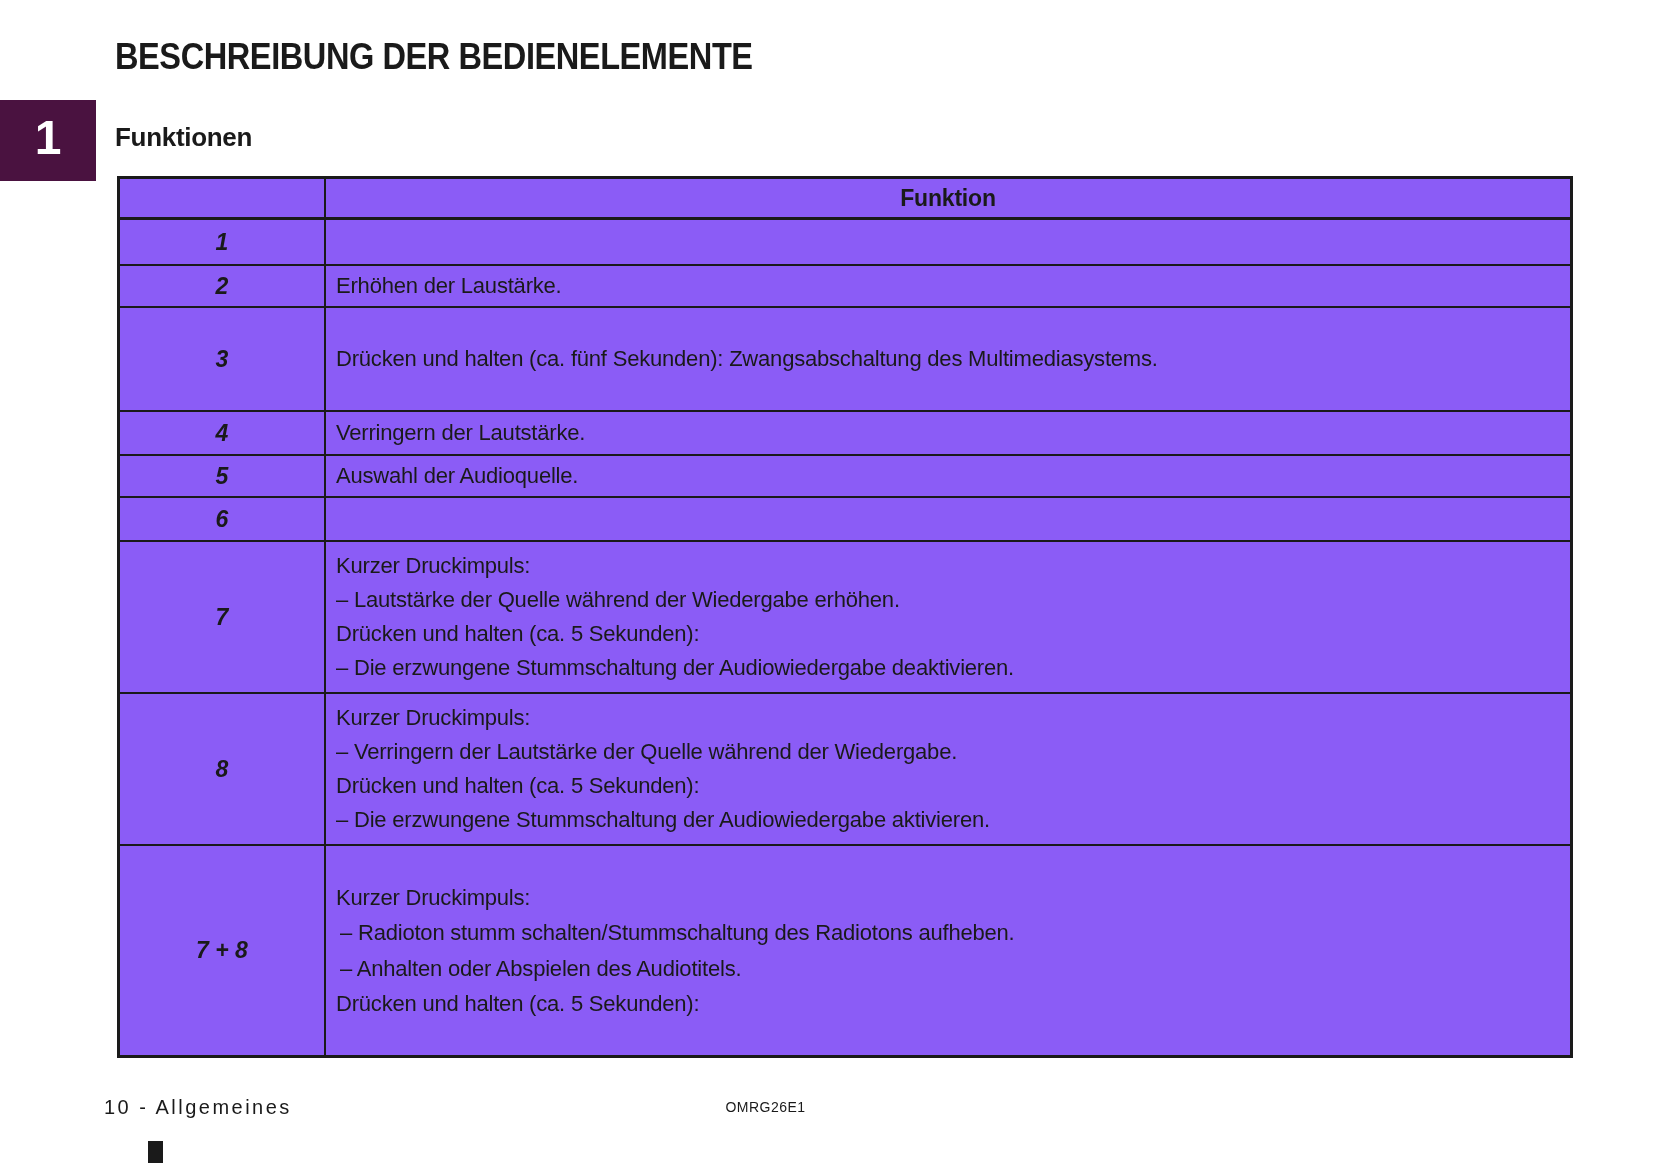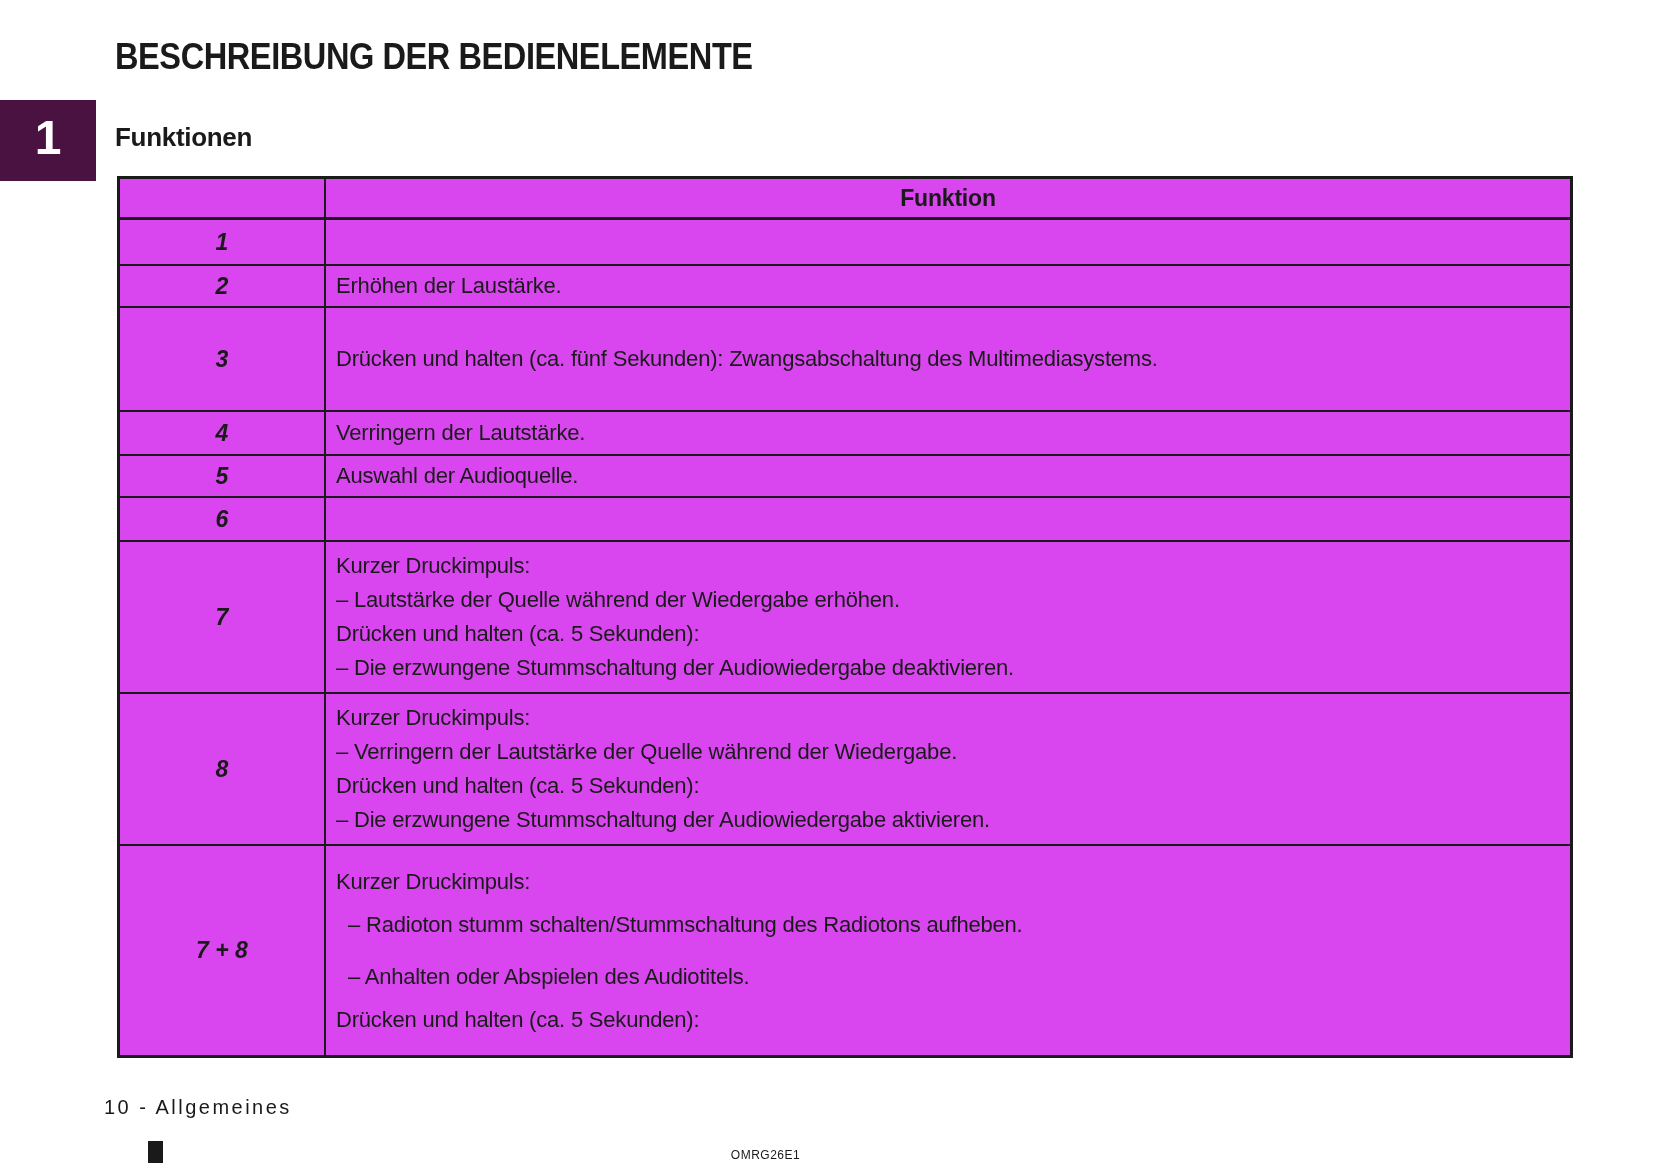--- a/index.html
+++ b/index.html
@@ -32,62 +32,62 @@
     position:absolute;left:115px;top:122px;
     font-size:26px;font-weight:bold;
     letter-spacing:-0.3px;
   }
   
   .func-table{
     position:absolute;left:117px;top:176px;
     width:1456px;
     border:3px solid #1a1a1a;
     box-sizing:border-box;
-    background:#d946ef;
+    background:#8b5cf6;
   }
   .trow{display:flex;align-items:stretch;border-bottom:2px solid #1a1a1a;box-sizing:border-box;}
   .trow:last-child{border-bottom:none;}
   .trow.thead{border-bottom:3px solid #1a1a1a;}
   .col-num{
     flex:none;width:206px;
     border-right:2px solid #1a1a1a;
     display:flex;align-items:center;justify-content:center;
     font-weight:bold;font-style:italic;font-size:23px;
     box-sizing:border-box;
   }
   .col-fn{
     flex:1;min-width:0;
     padding:4px 55px 4px 10px;
     display:flex;flex-direction:column;justify-content:center;
     font-size:22px;letter-spacing:-0.2px;
     box-sizing:border-box;
   }
   .col-fn p{margin:3px 0;line-height:28px;}
-  .col-fn p.tight{margin:12px;}
+  .col-fn p.tight{margin:4px;}
   .thead .col-fn{align-items:center;padding-right:10px;}
   .thead .col-fn p{font-weight:bold;font-size:23px;}
   
   .h-head{height:41px;}
   .h-r1{height:46px;}
   .h-r2{height:42px;}
   .h-r3{height:104px;}
   .h-r4{height:44px;}
   .h-r5{height:42px;}
   .h-r6{height:44px;}
   .h-r7{height:152px;}
   .h-r8{height:152px;}
   .h-r9{height:209px;}
   
   .footer-page{
     position:absolute;left:104px;top:1096px;
     font-size:20px;letter-spacing:2.5px;
   }
   .footer-code{
-    position:absolute;left:0;top:1148px;width:1531px;
-    text-align:center;font-size:12px;letter-spacing:0.5px;
+    position:absolute;left:0;top:1099px;width:1531px;
+    text-align:center;font-size:14px;letter-spacing:0.5px;
   }
   .footer-mark{
     position:absolute;left:148px;top:1141px;
     width:15px;height:22px;background:#1a1a1a;
   }
 </style>
 </head>
 <body>
 
 <div class="page">

